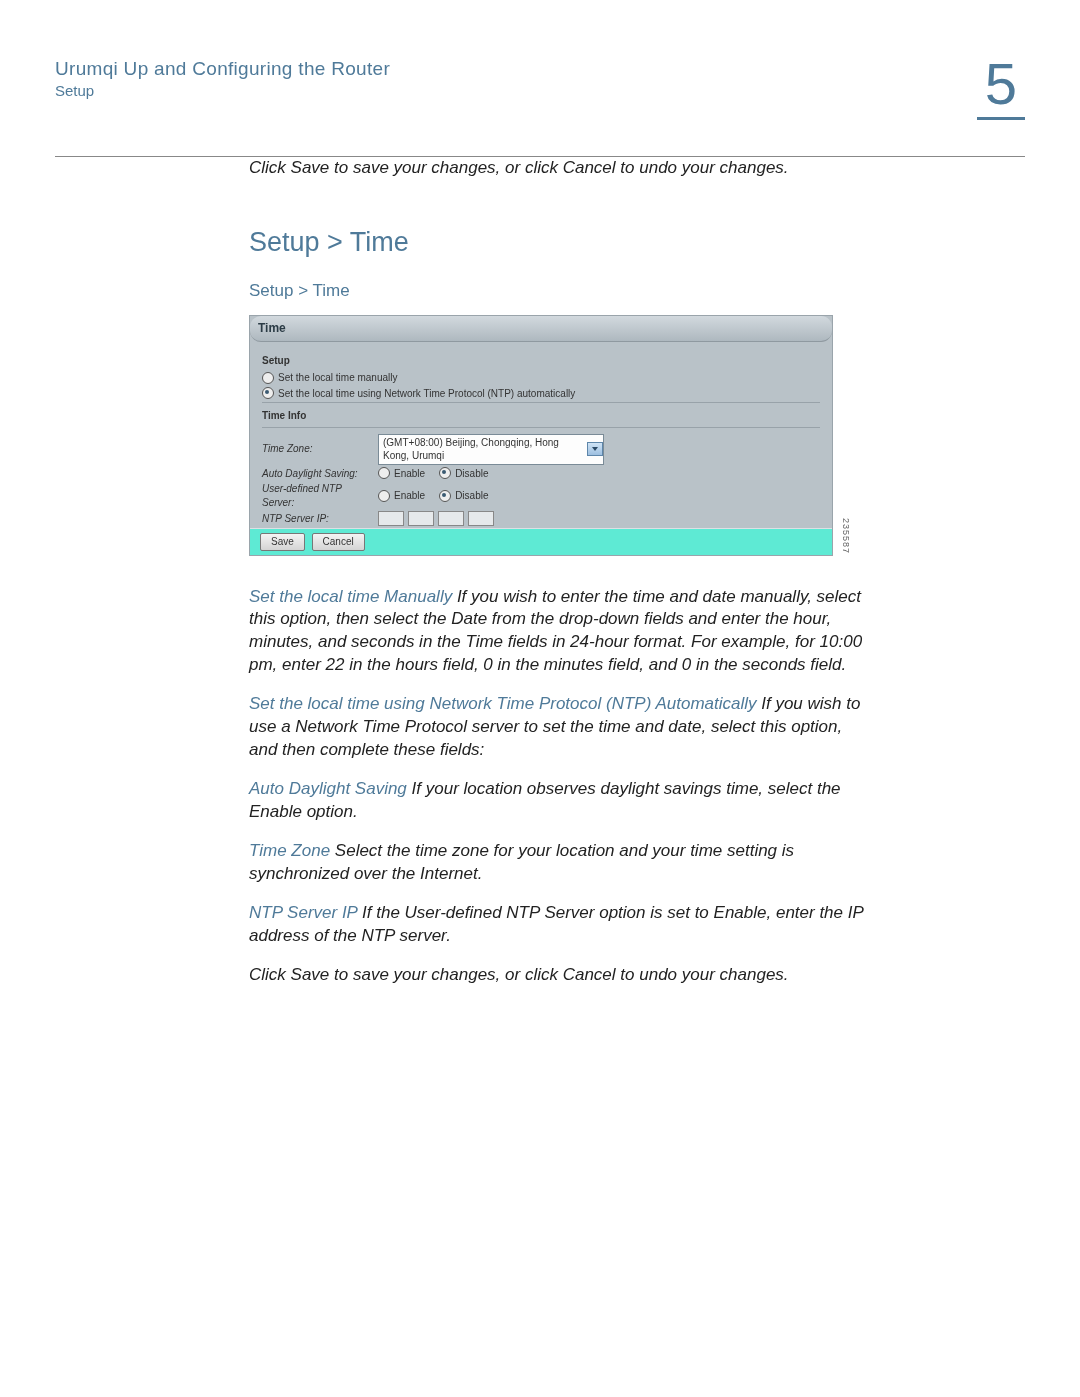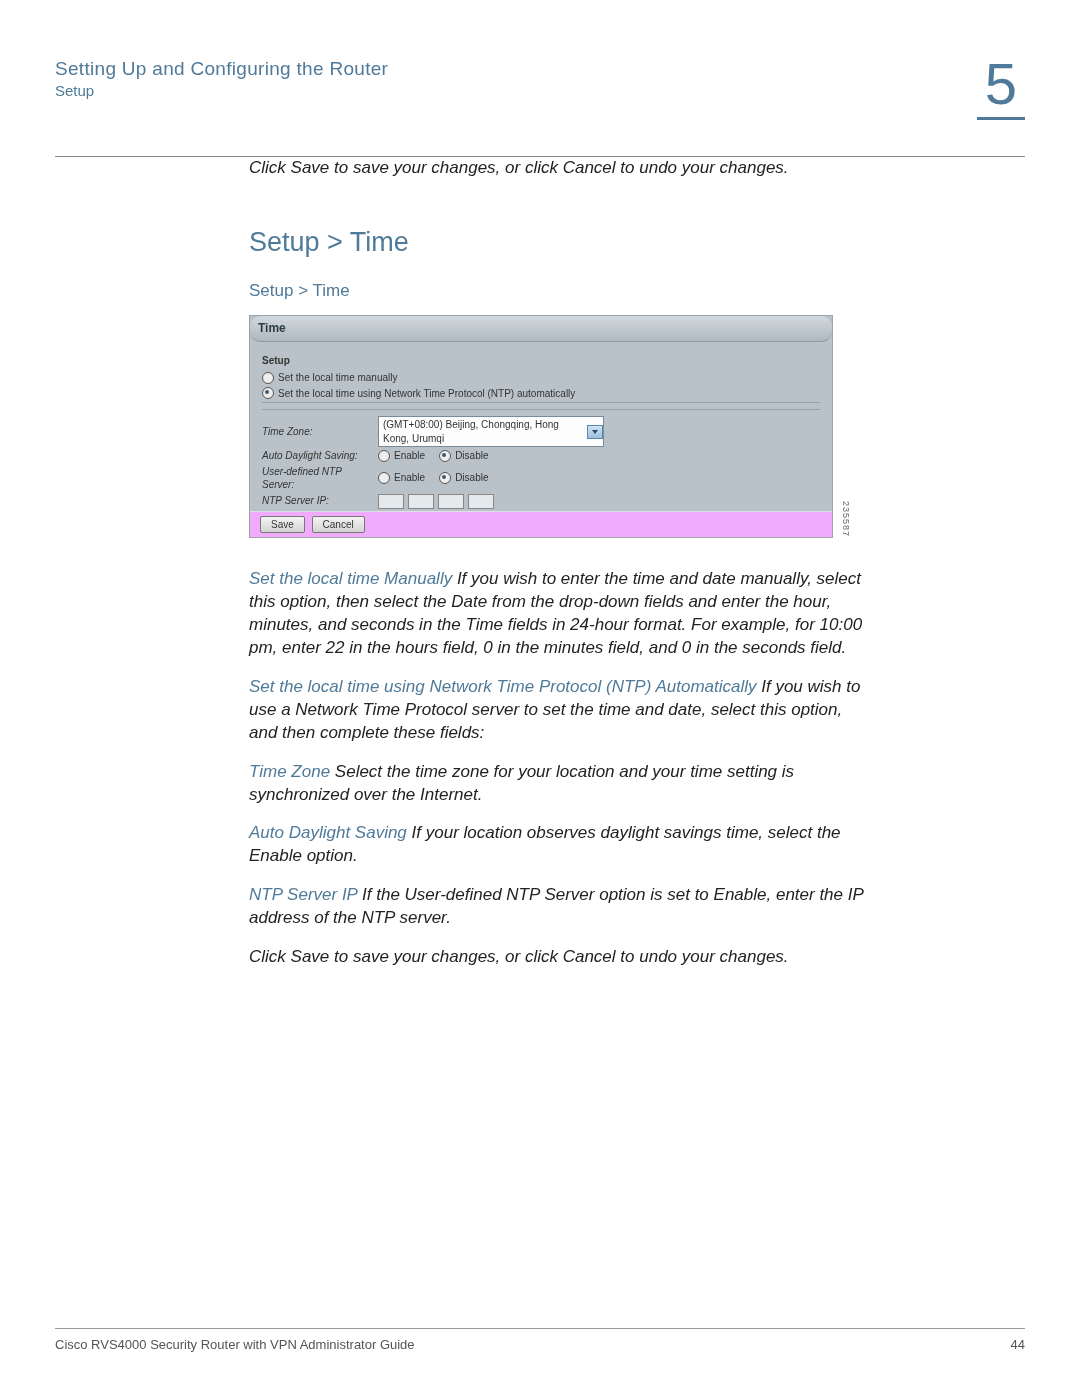--- a/index.html
+++ b/index.html
@@ -167,21 +167,21 @@
     border-right: 3px solid transparent;
     border-top: 4px solid #2b4a66;
   }
   .ui-ip-box {
     width: 24px; height: 13px;
     border: 1px solid #888;
     background: #e6e9eb;
     display: inline-block;
   }
   .ui-buttons {
-    background: #f0abfc;
+    background: #5eead4;
     border-top: 1px solid #dce1e5;
     padding: 4px 10px;
   }
   .ui-btn {
     border: 1px solid #777;
     background: linear-gradient(#f4f4f4, #d4d4d4);
     font-size: 10px;
     padding: 1px 10px;
     border-radius: 2px;
     margin-right: 4px;
@@ -208,21 +208,21 @@
     font-size: 13px;
     color: #555;
   }
 </style>
 </head>
 <body>
 
 <div class="page">
   <div class="header">
     <div class="header-left">
-      <div class="header-title">Setting Up and Configuring the Router</div>
+      <div class="header-title">Urumqi Up and Configuring the Router</div>
       <div class="header-sub">Setup</div>
     </div>
     <div class="chapter-num">5</div>
   </div>
   <hr class="hr-top">
 
   <div class="content">
     <p class="intro-para">Click Save to save your changes, or click Cancel to undo your changes.</p>
 
     <h1 class="section">Setup &gt; Time</h1>
@@ -234,20 +234,21 @@
         <div class="ui-group-title">Setup</div>
         <div class="ui-row">
           <span class="ui-radio"></span>
           <span>Set the local time manually</span>
         </div>
         <div class="ui-row">
           <span class="ui-radio checked"></span>
           <span>Set the local time using Network Time Protocol (NTP) automatically</span>
         </div>
         <hr class="ui-hr">
+        <div class="ui-group-title">Time Info</div>
         <hr class="ui-hr">
         <div class="ui-row">
           <span class="ui-label">Time Zone:</span>
           <span class="ui-select">
             <span>(GMT+08:00) Beijing, Chongqing, Hong Kong, Urumqi</span>
             <span class="ui-select-arrow"></span>
           </span>
         </div>
         <div class="ui-row">
           <span class="ui-label">Auto Daylight Saving:</span>
@@ -280,28 +281,24 @@
       <span class="side-num">235587</span>
     </div>
 
     <p>
       <span class="teal">Set the local time Manually</span><span> If you wish to enter the time and date manually, select this option, then select the Date from the drop-down fields and enter the hour, minutes, and seconds in the Time fields in 24-hour format. For example, for 10:00 pm, enter 22 in the hours field, 0 in the minutes field, and 0 in the seconds field.</span>
     </p>
     <p>
       <span class="teal">Set the local time using Network Time Protocol (NTP) Automatically</span><span> If you wish to use a Network Time Protocol server to set the time and date, select this option, and then complete these fields:</span>
     </p>
     <p>
+      <span class="teal">Auto Daylight Saving</span><span> If your location observes daylight savings time, select the Enable option.</span>
+    </p>
+    <p>
       <span class="teal">Time Zone</span><span> Select the time zone for your location and your time setting is synchronized over the Internet.</span>
-    </p>
-    <p>
-      <span class="teal">Auto Daylight Saving</span><span> If your location observes daylight savings time, select the Enable option.</span>
     </p>
     <p>
       <span class="teal">NTP Server IP</span><span> If the User-defined NTP Server option is set to Enable, enter the IP address of the NTP server.</span>
     </p>
     <p>Click Save to save your changes, or click Cancel to undo your changes.</p>
   </div>
 
-  <div class="footer">
-    <span>Cisco RVS4000 Security Router with VPN Administrator Guide</span>
-    <span>44</span>
-  </div>
 </div>
 
 </body></html>

